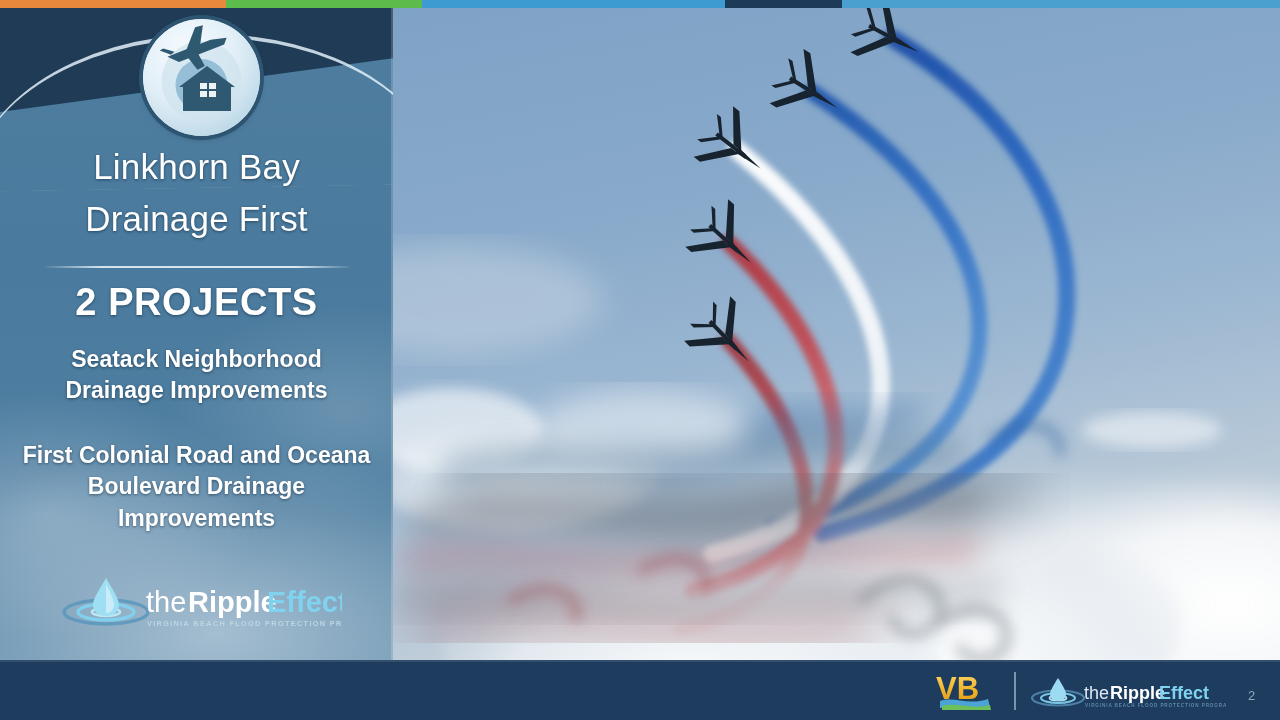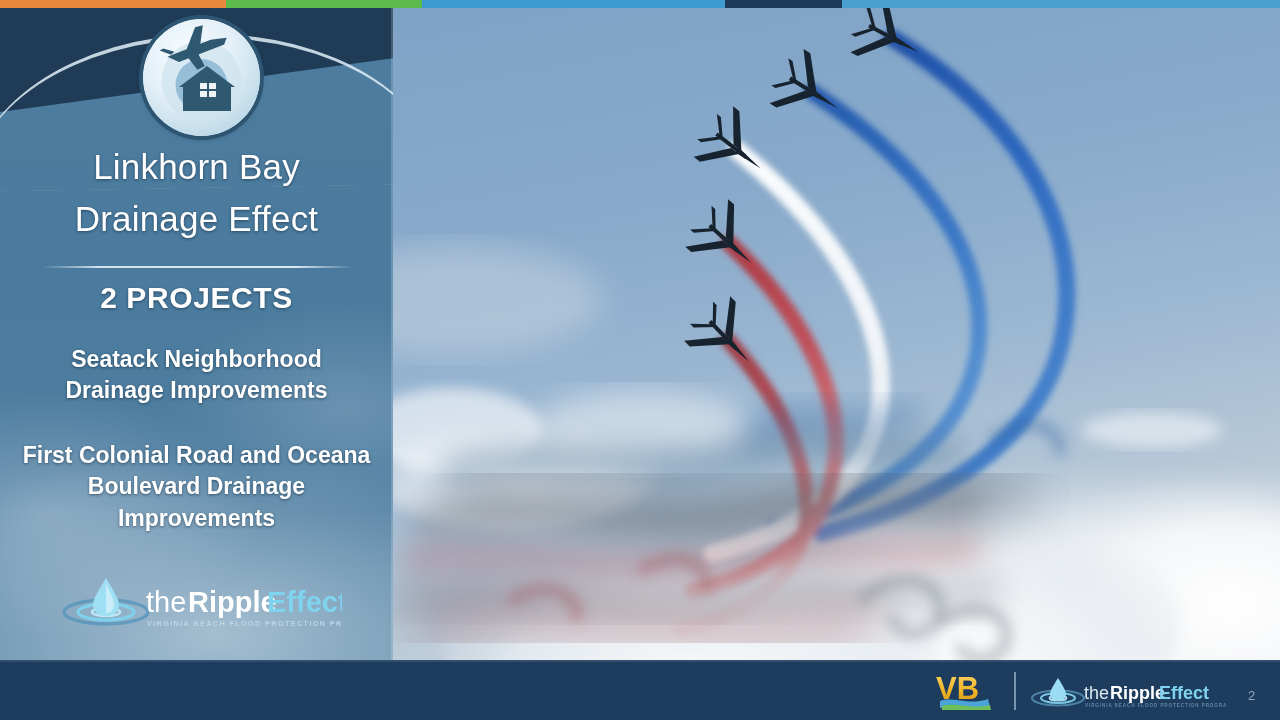--- a/index.html
+++ b/index.html
@@ -98,21 +98,21 @@
     position:absolute; top:141px; left:0; width:100%;
     font-size: 35px; line-height: 1.48; font-weight: 400;
     letter-spacing: 0.2px;
   }
   .sb-divider {
     position:absolute; top:266px; left:45px; width:305px; height:2px;
     background: linear-gradient(90deg, rgba(255,255,255,0.05) 0%, rgba(235,245,252,0.85) 18%, rgba(235,245,252,0.9) 82%, rgba(255,255,255,0.05) 100%);
   }
   .sb-projects {
     position:absolute; top:281px; left:0; width:100%;
-    font-size: 30px; font-weight: 700; letter-spacing: 0.6px;
+    font-size: 38px; font-weight: 700; letter-spacing: 0.6px;
   }
   .sb-item {
     position:absolute; left:22px; width:349px;
     font-size: 23px; font-weight: 700; line-height: 1.36;
   }
   .sb-item-1 { top: 344px; }
   .sb-item-2 { top: 440px; }
 
   
   .sb-ripple {
@@ -342,21 +342,21 @@
           <path d="M 20 8 L 34 -12 L 42 -12 L 34 8 Z"></path>
           <path d="M 18 12 L 26 30 L 34 28 L 30 12 Z"></path>
           <path d="M 4 9 L -6 2 L -2 1 L 8 7 Z"></path>
         </g>
       </svg>
     </div>
 
     <div class="sb-content">
       <div class="sb-title">
         <div>Linkhorn Bay</div>
-        <div>Drainage Effect</div>
+        <div>Drainage First</div>
       </div>
 
       <div class="sb-divider"></div>
 
       <div class="sb-projects">2 PROJECTS</div>
 
       <div class="sb-item sb-item-2">First Colonial Road and Oceana Boulevard Drainage Improvements</div>
       <div class="sb-item sb-item-1">Seatack Neighborhood Drainage Improvements</div>
     </div>
 

